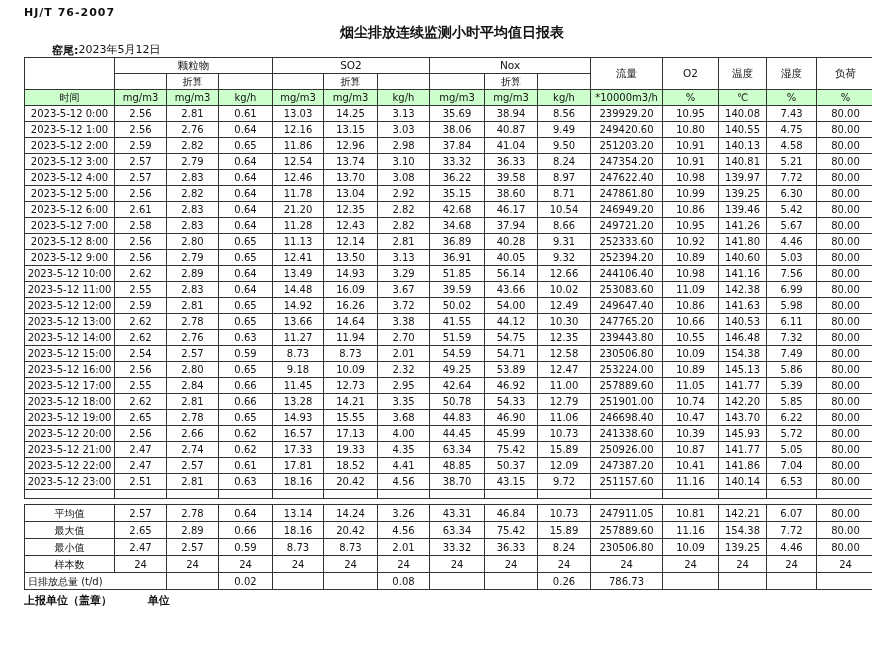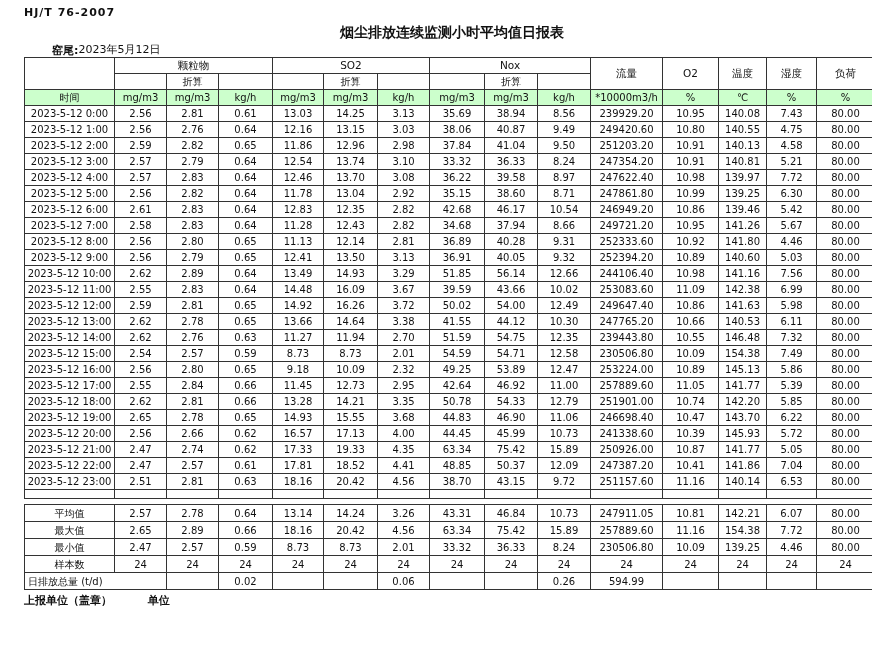--- a/index.html
+++ b/index.html
@@ -200,21 +200,21 @@
           <td>10.99</td>
           <td>139.25</td>
           <td>6.30</td>
           <td>80.00</td>
         </tr>
         <tr>
           <td>2023-5-12 6:00</td>
           <td>2.61</td>
           <td>2.83</td>
           <td>0.64</td>
-          <td>12.83</td>
+          <td>21.20</td>
           <td>12.35</td>
           <td>2.82</td>
           <td>42.68</td>
           <td>46.17</td>
           <td>10.54</td>
           <td>246949.20</td>
           <td>10.86</td>
           <td>139.46</td>
           <td>5.42</td>
           <td>80.00</td>
@@ -614,25 +614,25 @@
           <td>24</td>
           <td>24</td>
           <td>24</td>
         </tr>
         <tr>
           <td class="dt-label" colspan="2">日排放总量 (t/d)</td>
           <td></td>
           <td>0.02</td>
           <td></td>
           <td></td>
-          <td>0.06</td>
+          <td>0.08</td>
           <td></td>
           <td></td>
           <td>0.26</td>
-          <td>594.99</td>
+          <td>786.73</td>
           <td></td>
           <td></td>
           <td></td>
           <td></td>
         </tr>
       </tbody>
   </table>
 
   <div class="foot2">
     <span>上报单位（盖章）</span>

